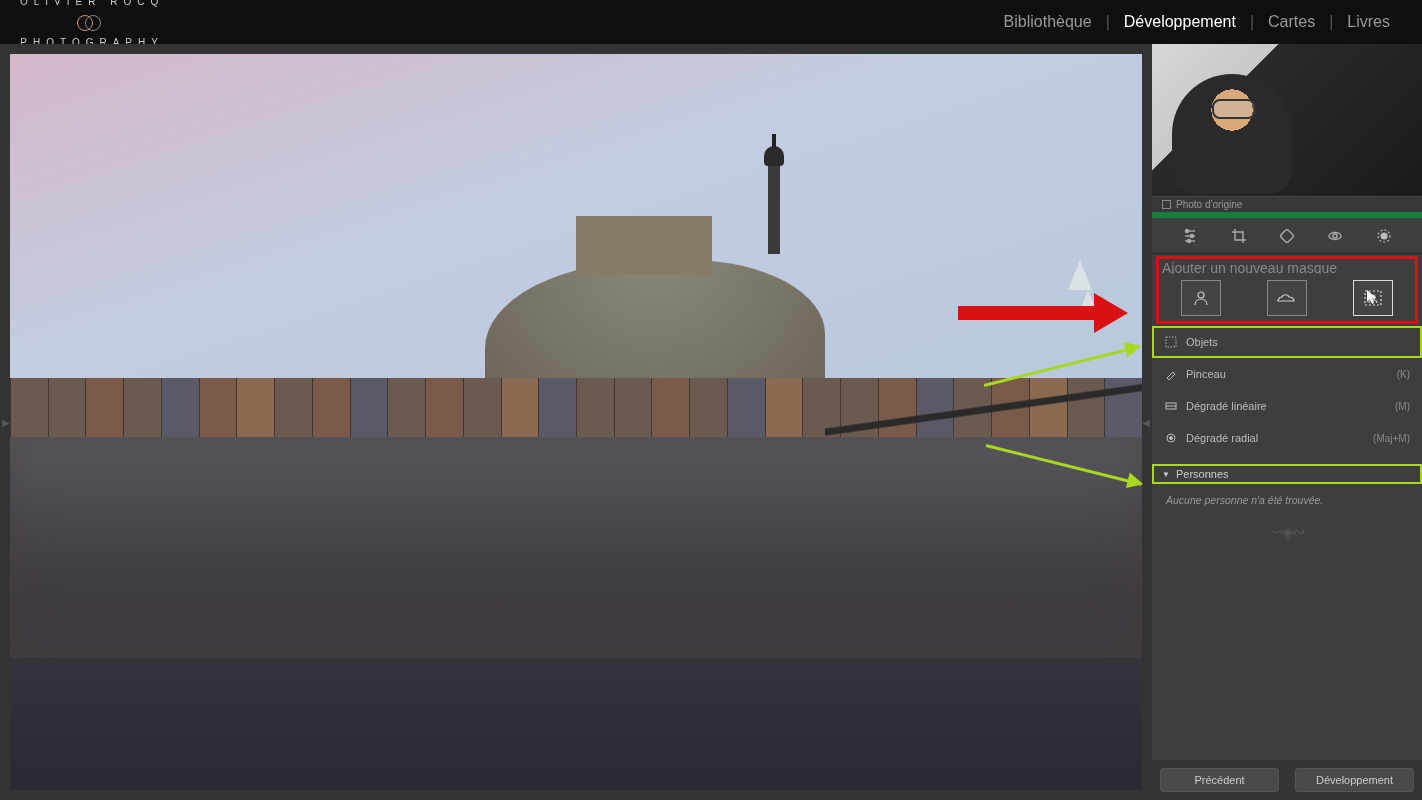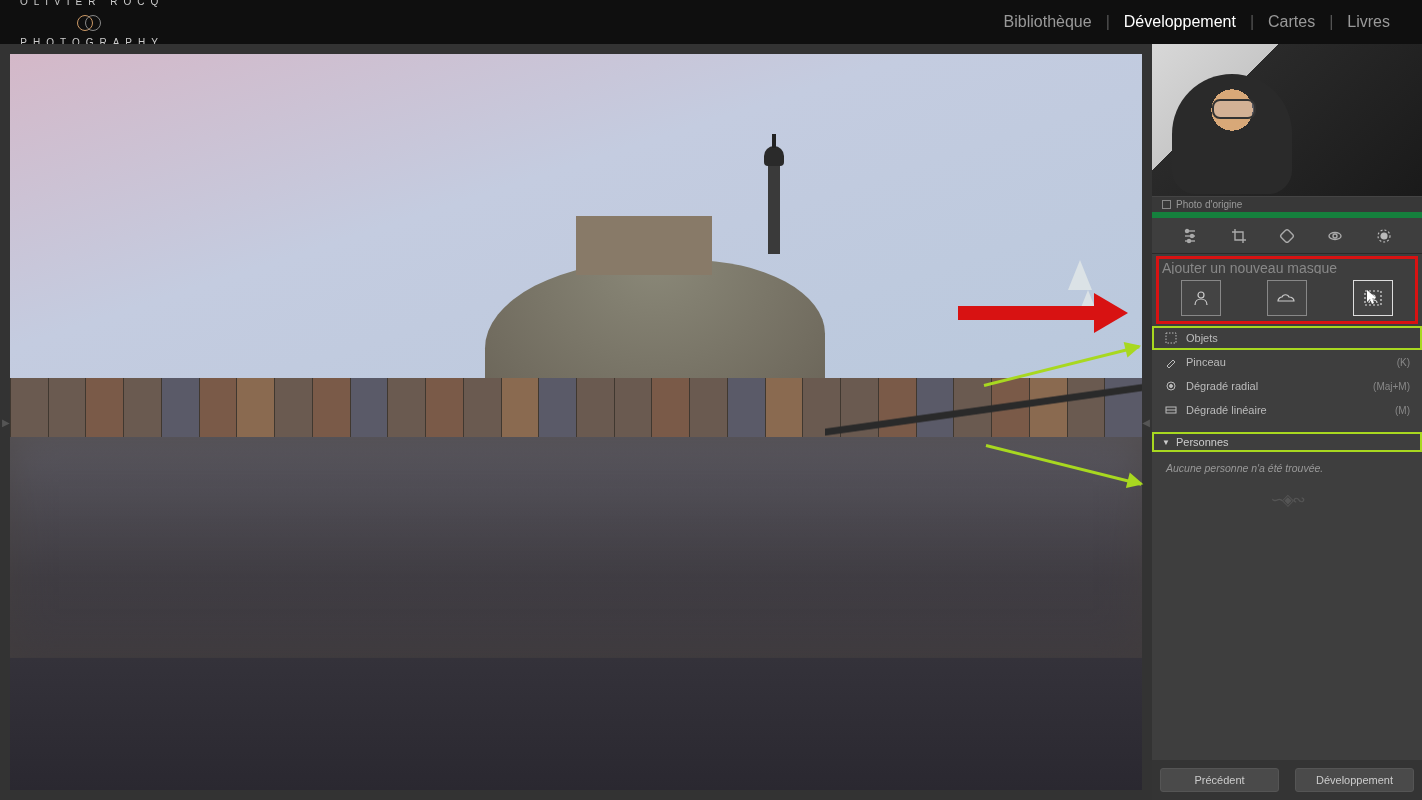--- a/index.html
+++ b/index.html
@@ -65,21 +65,21 @@
 
 .mask-section { background:#3e3e3e; padding:6px 10px 10px; position:relative;}
 .mask-header { font-size:14px; color:#888; height:14px; overflow:hidden; }
 .mask-buttons { display:flex; justify-content:space-around; margin-top:6px; gap:8px;}
 .mask-btn { width:40px; height:36px; border:1px solid #888; background:#444; display:flex; align-items:center; justify-content:center; cursor:pointer; color:#ccc;}
 .mask-btn:nth-child(3){border-color:#ddd;}
 .red-box { position:absolute; top:2px; left:4px; right:4px; bottom:2px; border:3px solid #d81212; pointer-events:none;}
 
 
 .tool-list { background:#3e3e3e; }
-.tool-row { display:flex; align-items:center; height:24px; padding:0 12px; font-size:11px; color:#bbb; cursor:pointer; position:relative;}
+.tool-row { display:flex; align-items:center; height:32px; padding:0 12px; font-size:11px; color:#bbb; cursor:pointer; position:relative;}
 .tool-row .ticon { width:14px; height:14px; margin-right:8px; display:flex; align-items:center; justify-content:center; font-size:10px;}
 .tool-row .shortcut { margin-left:auto; color:#888; font-size:10px;}
 .green-box { position:absolute; inset:0; border:2px solid #a8d820; pointer-events:none;}
 
 .section-header { display:flex; align-items:center; height:20px; padding:0 10px; background:#3e3e3e; font-size:11px; color:#ccc; cursor:pointer; position:relative;}
 .section-header .tri { margin-right:6px; font-size:8px;}
 .msg { padding:10px 14px; font-size:10.5px; color:#999; background:#3e3e3e;font-style:italic;}
 
 .panel-filler { flex:1; background:#3e3e3e; position:relative;}
 .ornament { position:absolute; top:6px; left:50%; transform:translateX(-50%); color:#555; font-size:16px; letter-spacing:-2px;}
@@ -265,36 +265,36 @@
           <svg width="12" height="12" viewBox="0 0 12 12" stroke="#bbb" fill="none">
               <path d="M2 10l6-6 2 2-6 6z"></path>
             </svg>
         </span>
         <span>Pinceau</span>
         <span class="shortcut">(K)</span>
       </div>
       <div class="tool-row">
         <span class="ticon">
           <svg width="12" height="12" viewBox="0 0 12 12" stroke="#bbb" fill="none">
+              <rect x="1" y="3" width="10" height="6"></rect>
+              <line x1="1" y1="6" x2="11" y2="6"></line>
+            </svg>
+        </span>
+        <span>Dégradé linéaire</span>
+        <span class="shortcut">(M)</span>
+      </div>
+      <div class="tool-row">
+        <span class="ticon">
+          <svg width="12" height="12" viewBox="0 0 12 12" stroke="#bbb" fill="none">
               <circle cx="6" cy="6" r="4"></circle>
               <circle cx="6" cy="6" r="1.5" fill="#bbb"></circle>
             </svg>
         </span>
         <span>Dégradé radial</span>
         <span class="shortcut">(Maj+M)</span>
-      </div>
-      <div class="tool-row">
-        <span class="ticon">
-          <svg width="12" height="12" viewBox="0 0 12 12" stroke="#bbb" fill="none">
-              <rect x="1" y="3" width="10" height="6"></rect>
-              <line x1="1" y1="6" x2="11" y2="6"></line>
-            </svg>
-        </span>
-        <span>Dégradé linéaire</span>
-        <span class="shortcut">(M)</span>
       </div>
     </div>
 
     <div style="height:10px;background:#3e3e3e"></div>
 
     <div class="section-header">
       <span class="tri">▼</span>
       <span>Personnes</span>
       <div class="green-box"></div>
     </div>

